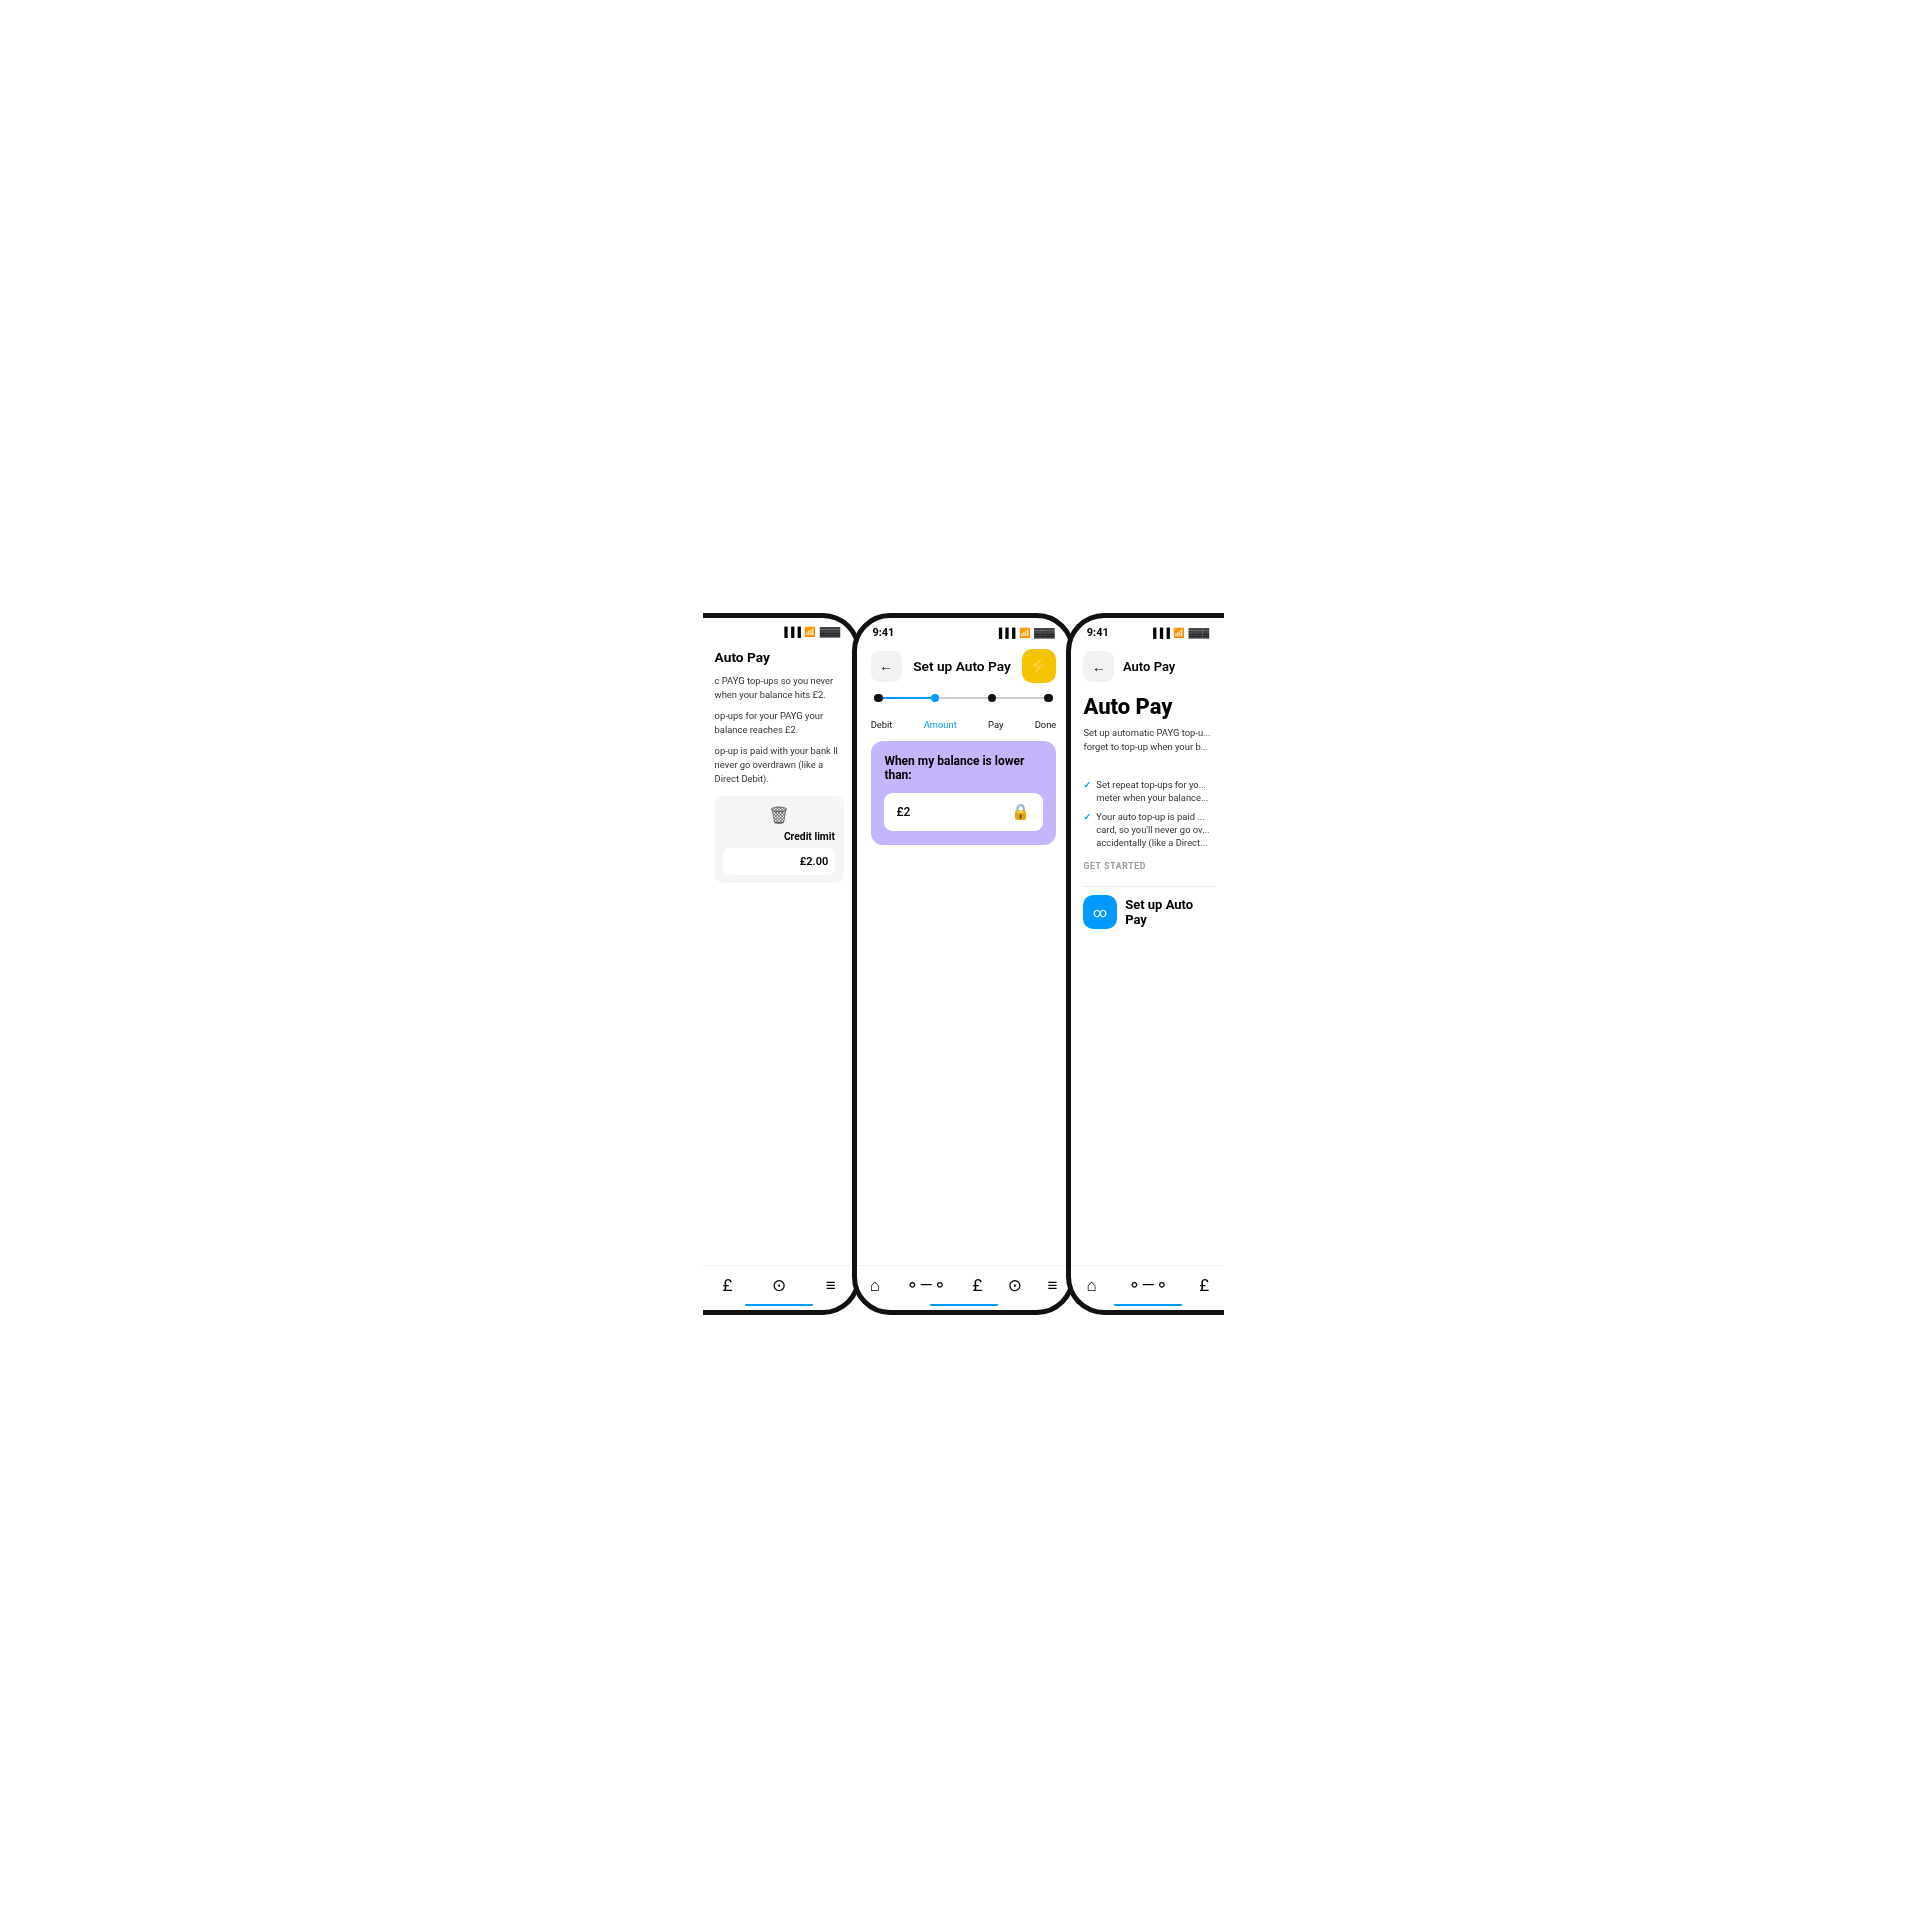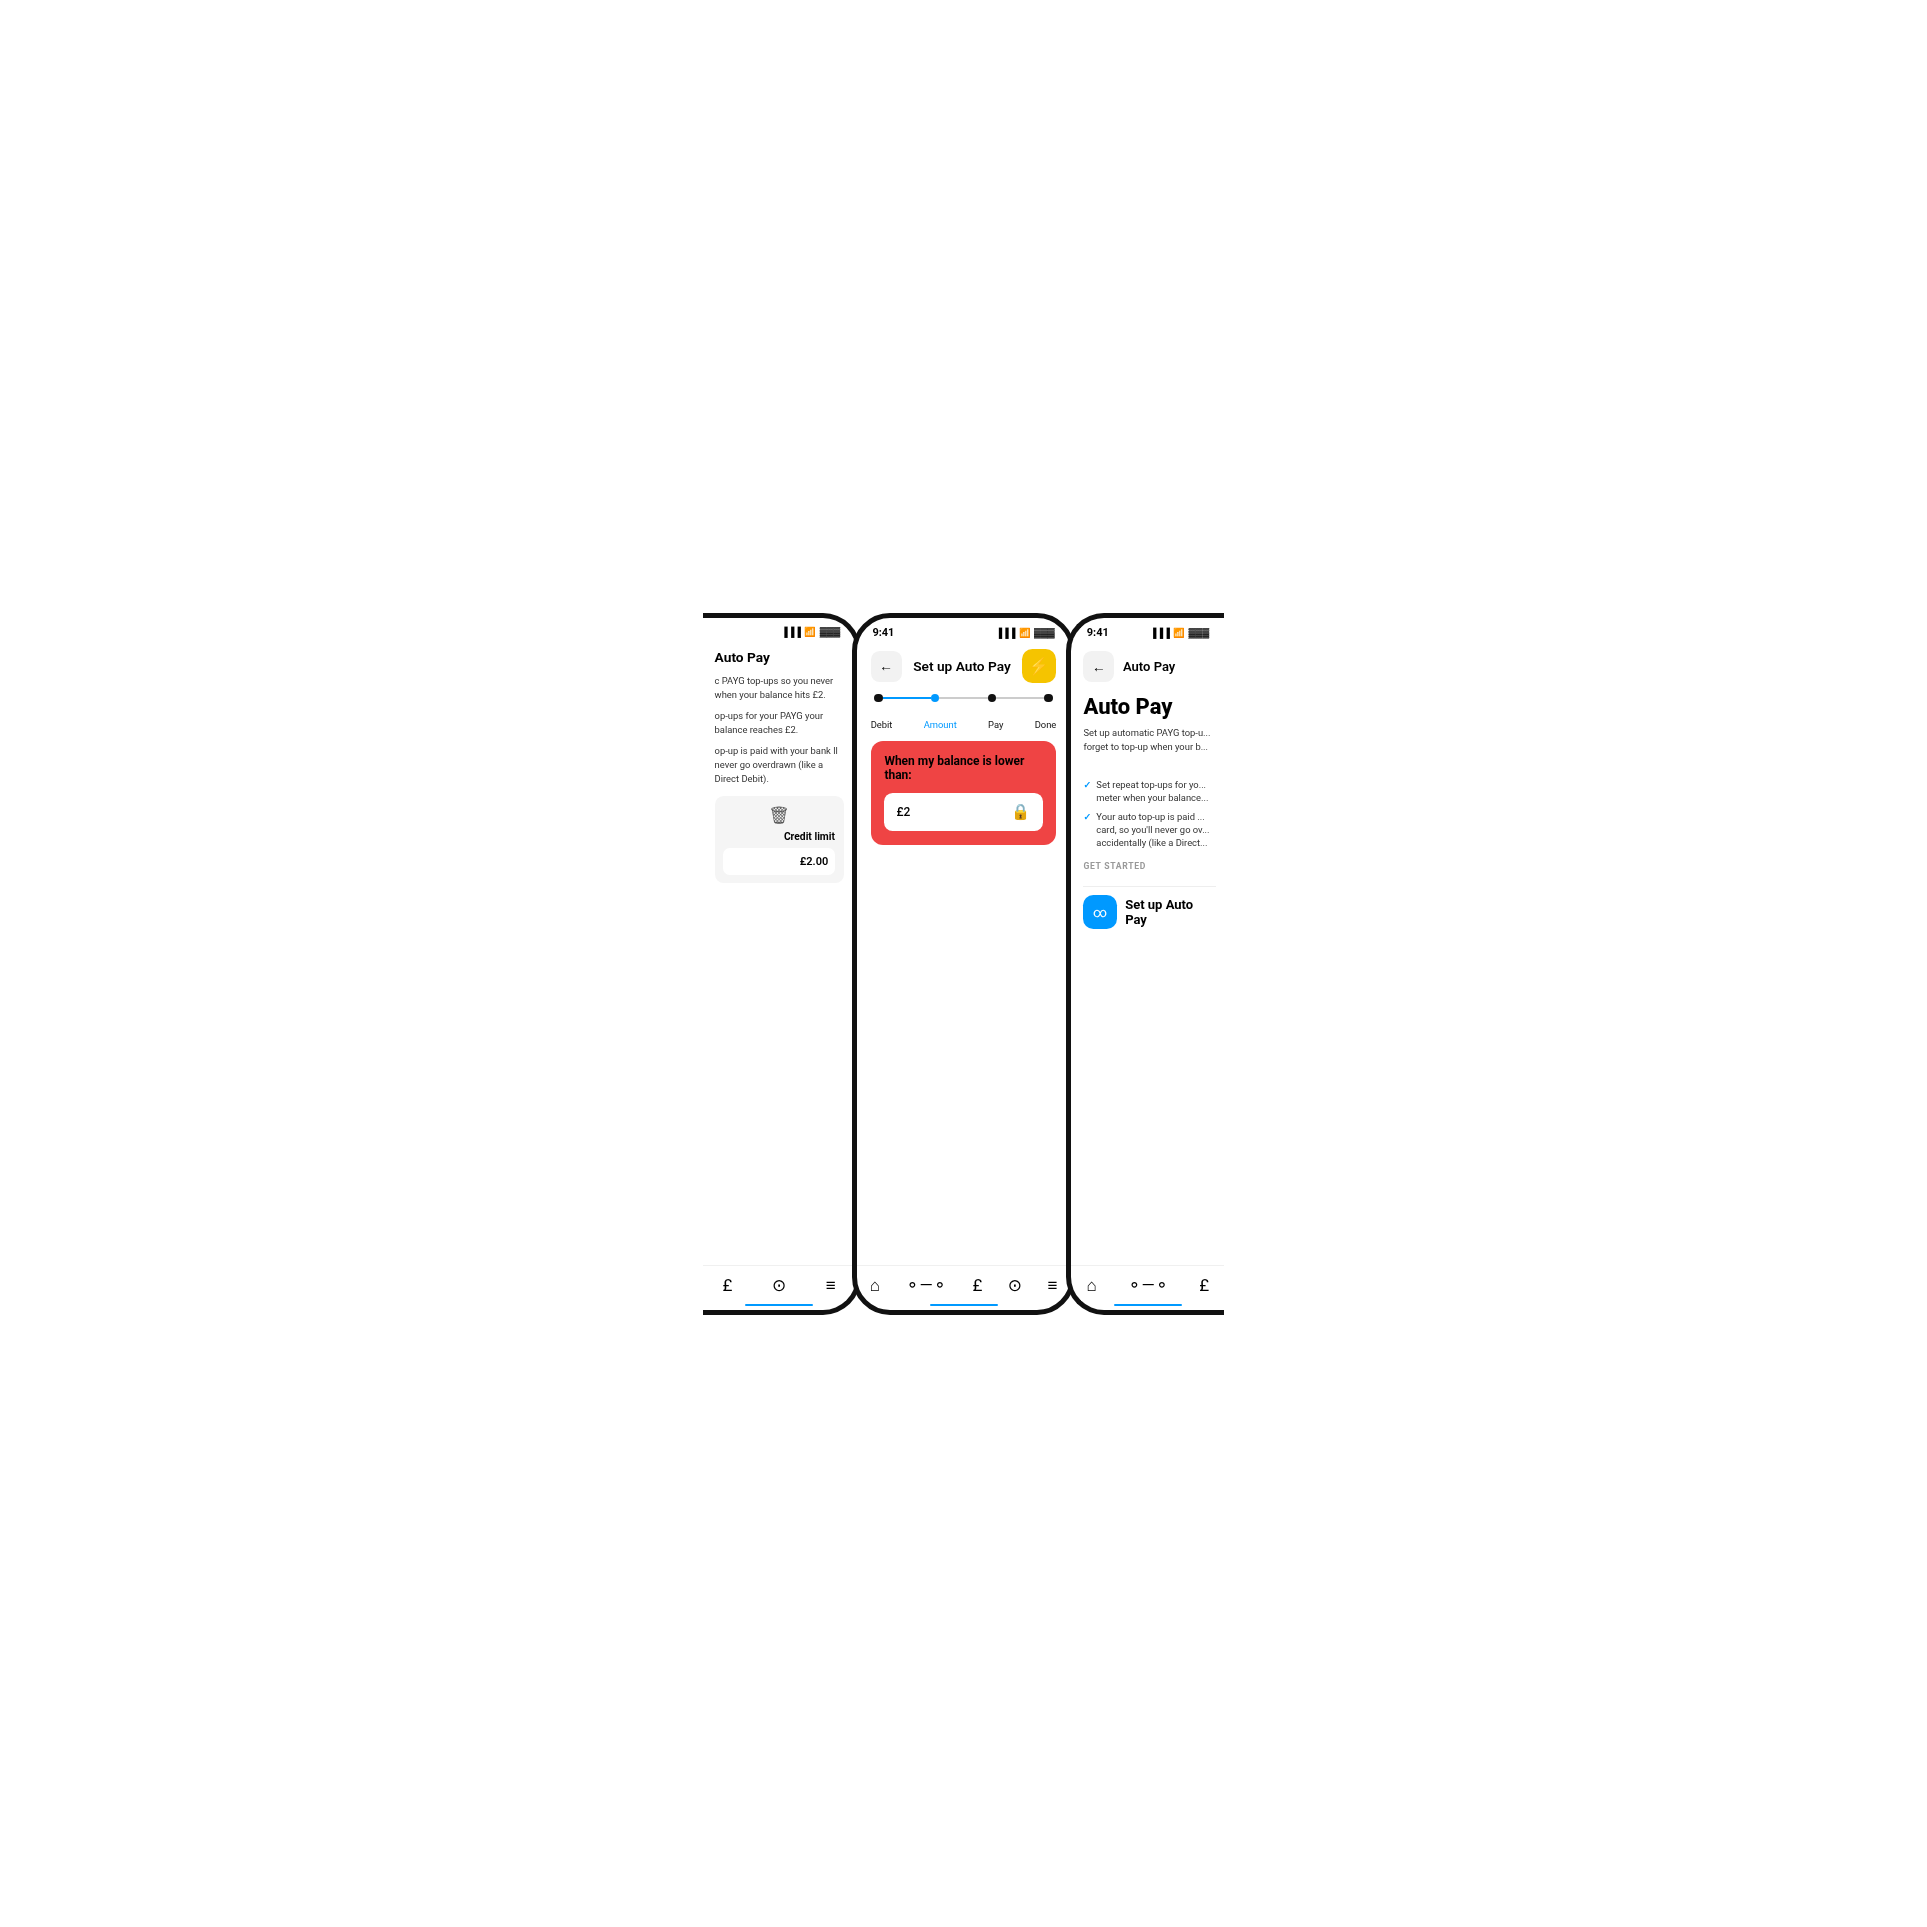--- a/index.html
+++ b/index.html
@@ -141,21 +141,21 @@
       font-weight: 600;
       cursor: pointer;
       text-align: center;
     }
     .amount-btn.selected {
       background: #22cc55;
       color: #fff;
     }
 
     .balance-card {
-      background: #ef4444;
+      background: #c4b5fd;
       border-radius: 12px;
       padding: 13.7px;
       margin-bottom: 12px;
     }
     .balance-title {
       font-size: 12px;
       font-weight: 700;
       margin-bottom: 10.3px;
     }
     .balance-row {

